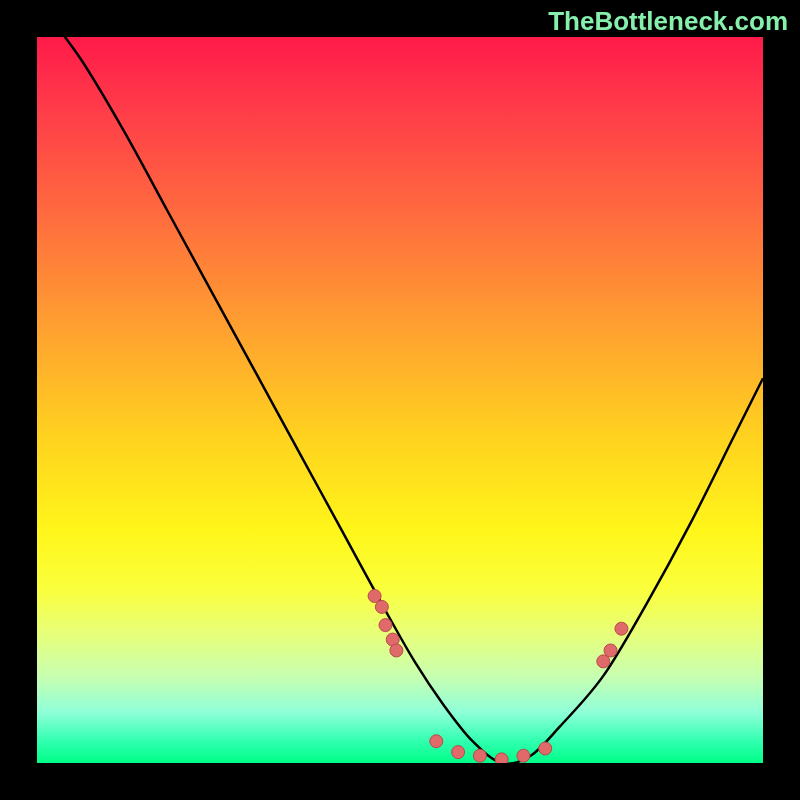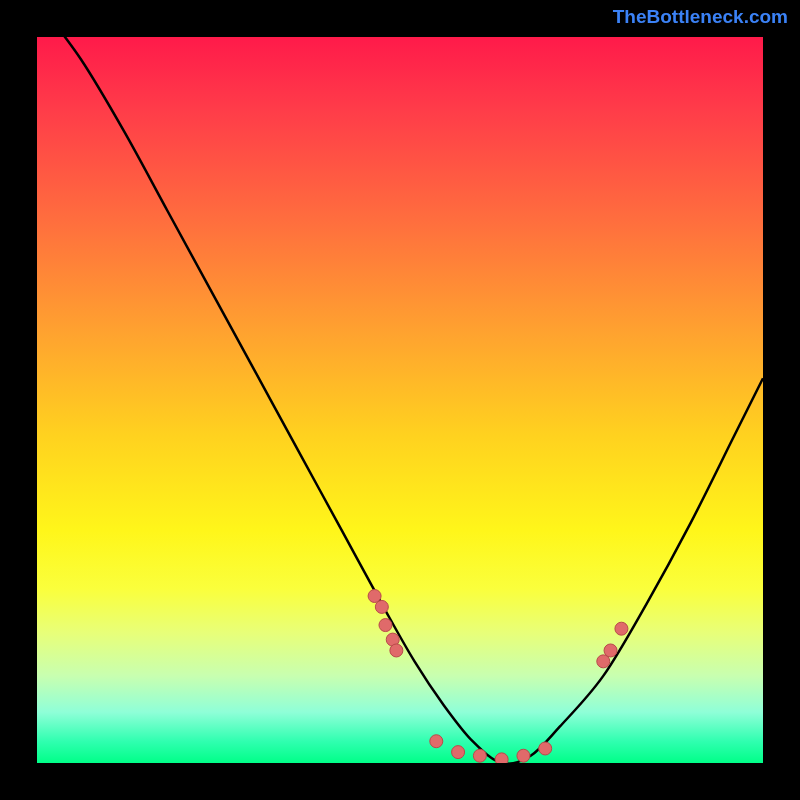--- a/index.html
+++ b/index.html
@@ -8,22 +8,22 @@
     height: 800px;
     background: #000;
     position: relative;
     overflow: hidden;
     font-family: Arial, sans-serif;
   }
   .watermark {
     position: absolute;
     top: 6px;
     right: 12px;
-    font-size: 19px;
-    color: #3b82f6;
+    font-size: 26px;
+    color: #86efac;
     font-weight: bold;
     z-index: 10;
   }
   .plot-area {
     position: absolute;
     left: 37px;
     top: 37px;
     width: 726px;
     height: 726px;
     overflow: hidden;

